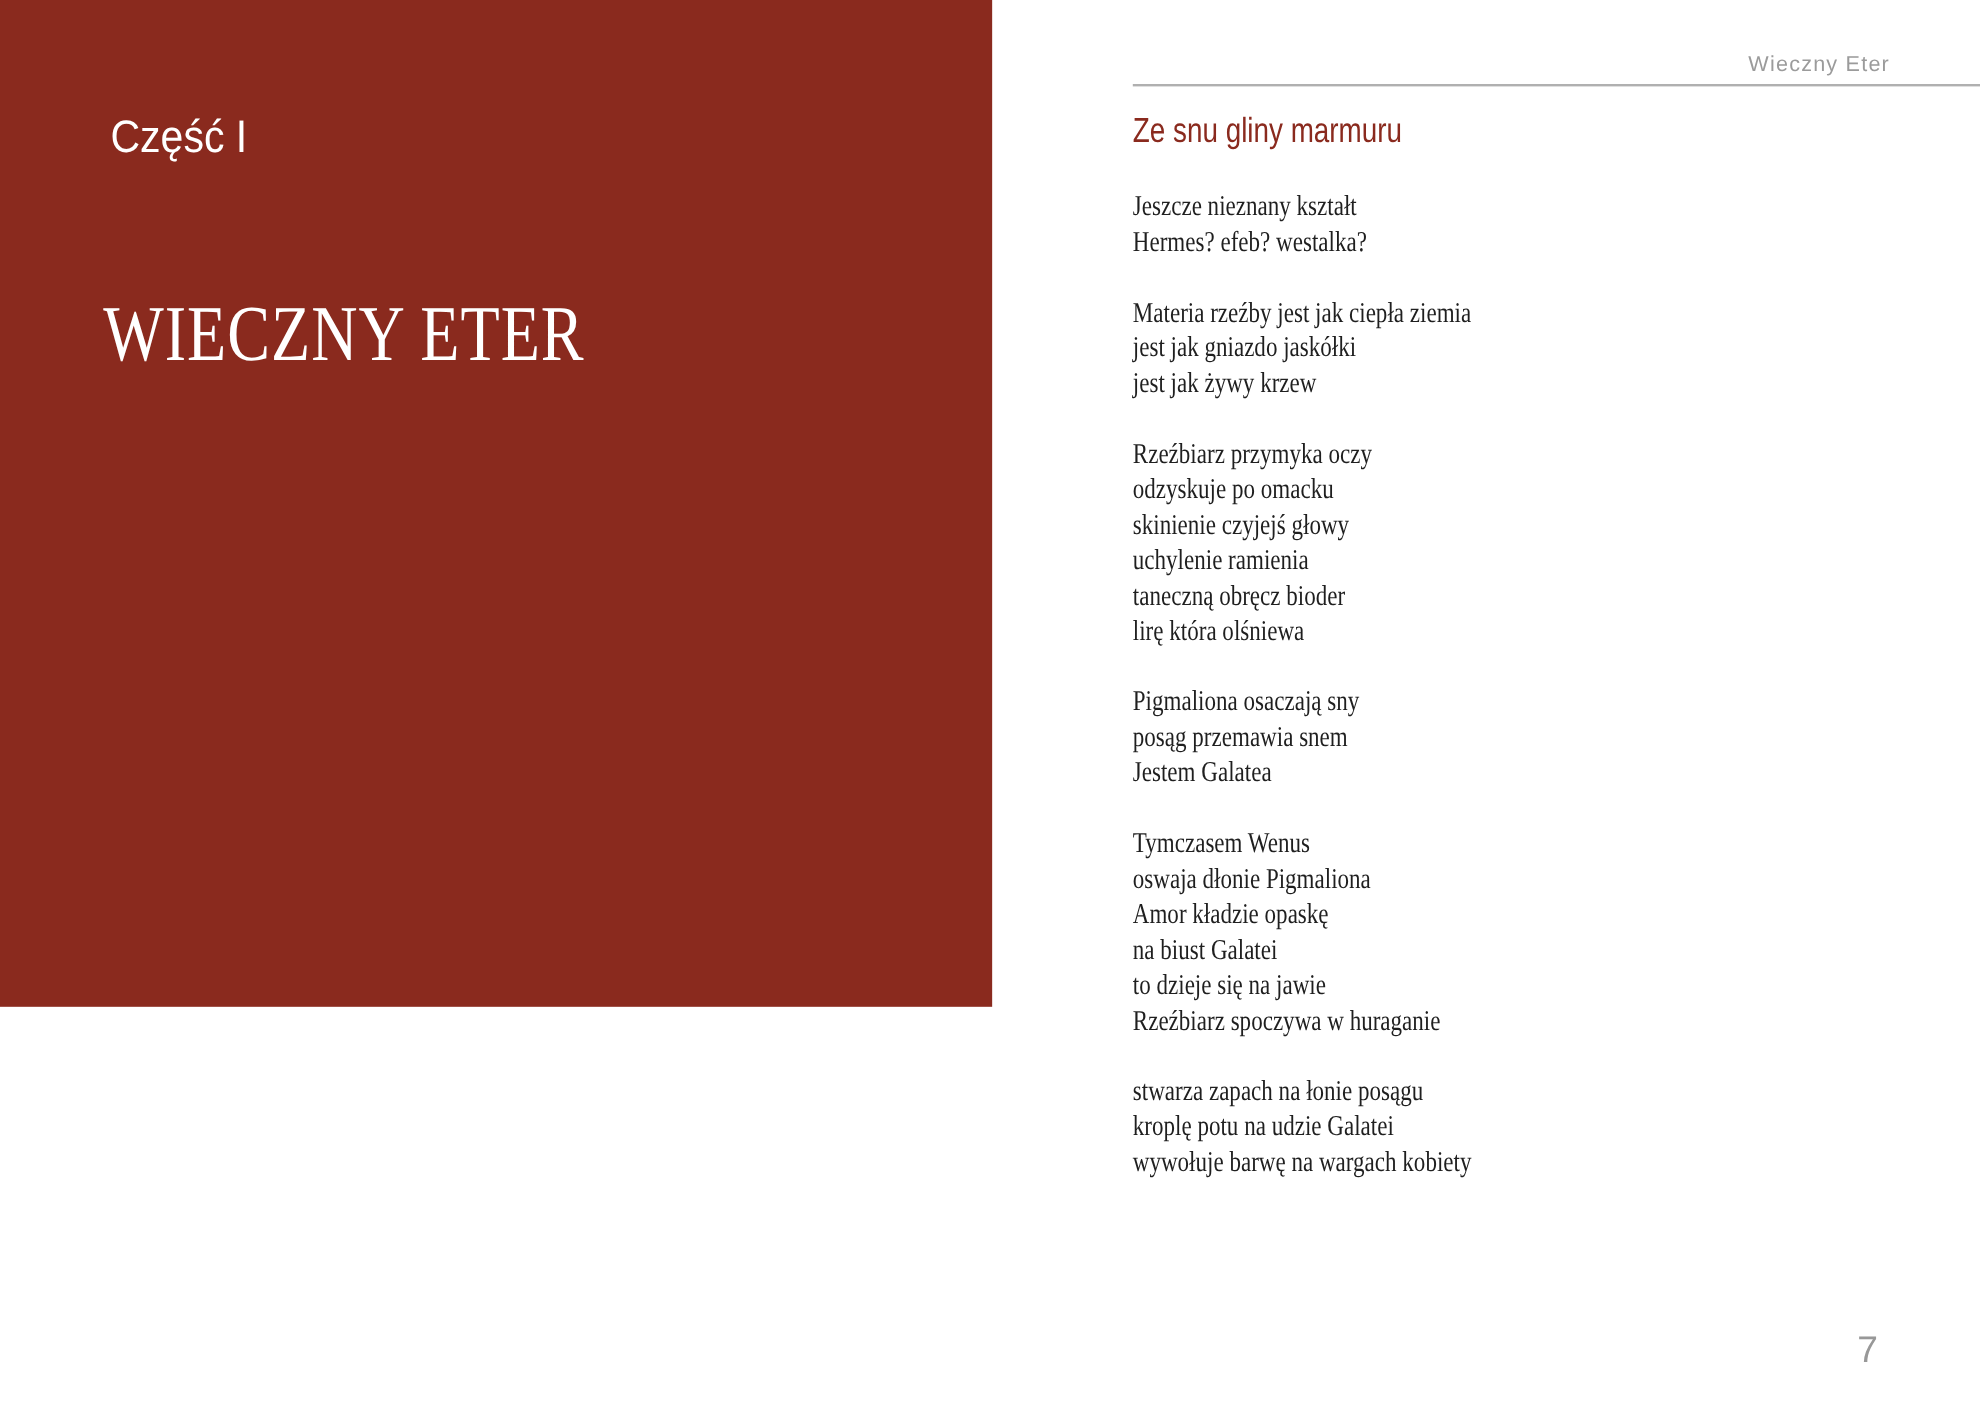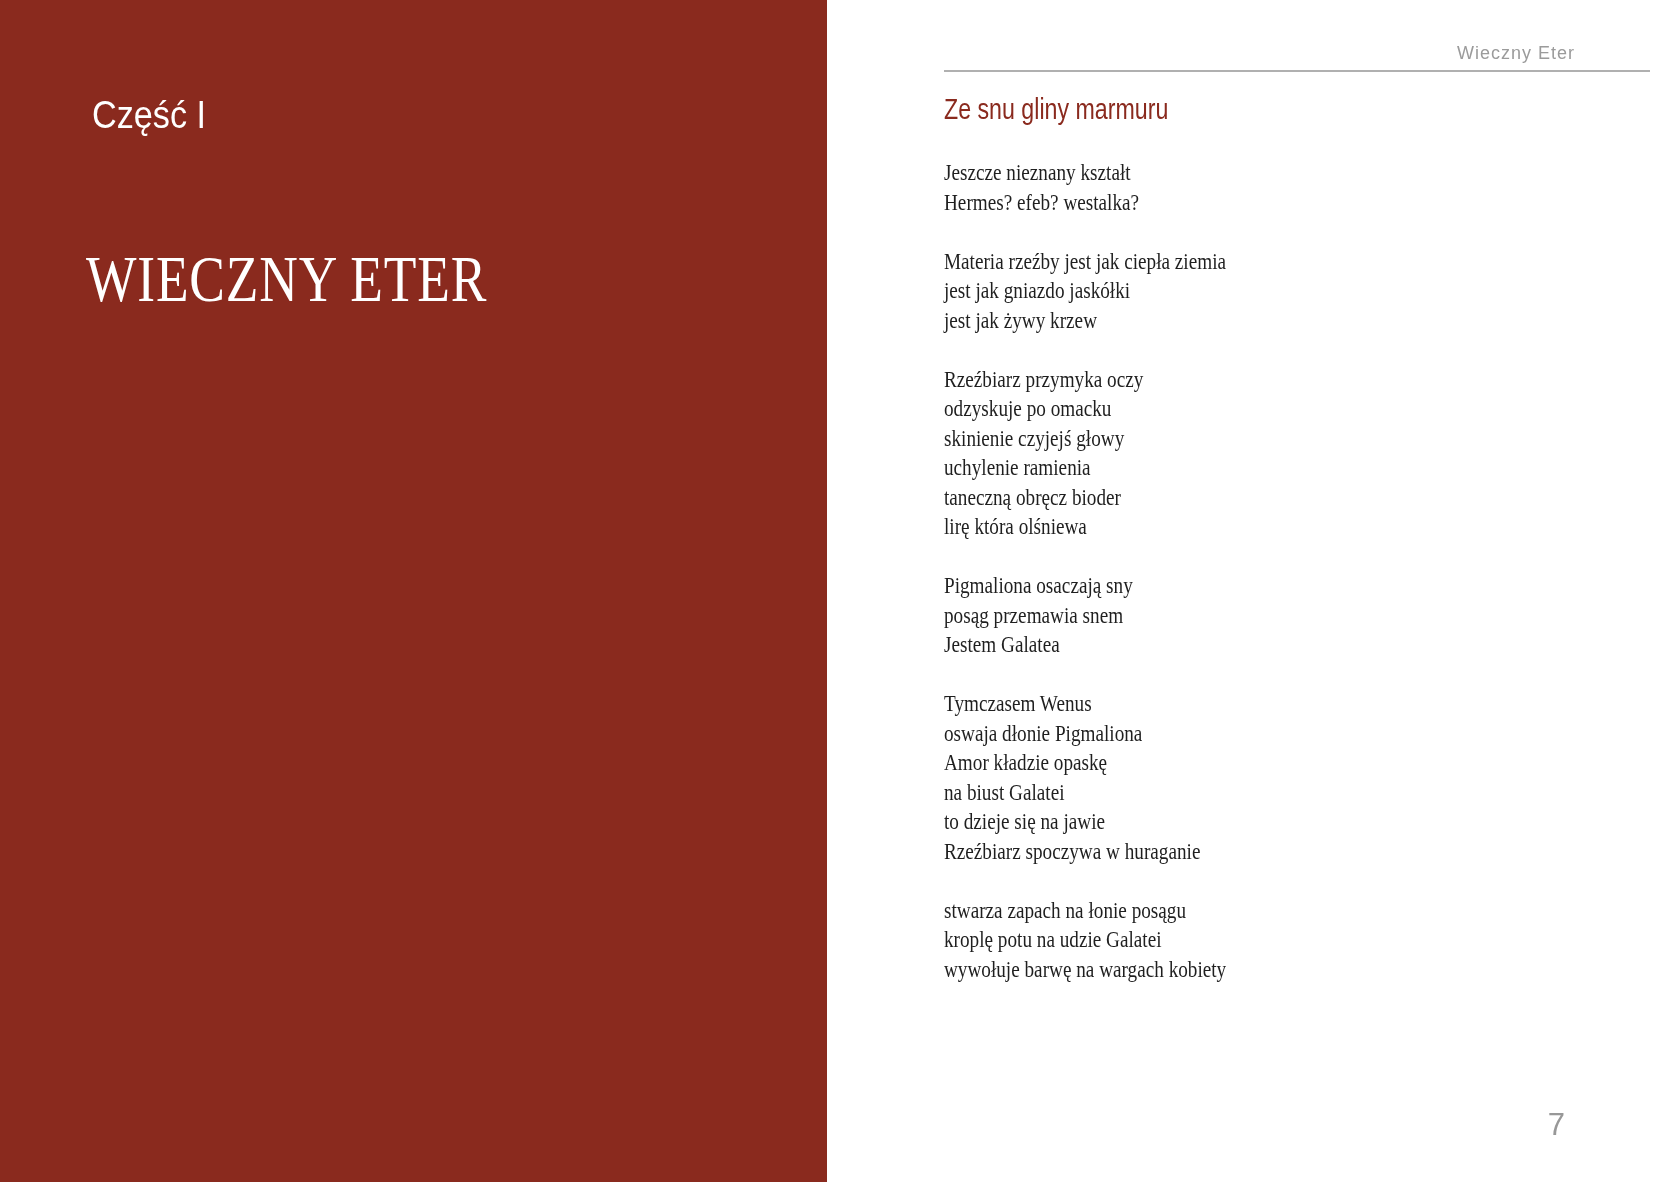--- a/index.html
+++ b/index.html
@@ -8,21 +8,21 @@
     position: relative;
     background: #ffffff;
     overflow: hidden;
     font-family: "Liberation Serif", serif;
   }
   .spread { position: absolute; inset: 0; }
 
   
   .left-page {
     position: absolute; left: 0; top: 0;
-    width: 827px; height: 1182px;
+    width: 827px; height: 839px;
     background: #8a2a1e;
   }
   .part-label {
     position: absolute; left: 92px; top: 96px;
     font-family: "Liberation Sans", sans-serif;
     font-size: 38px; line-height: 1;
     color: #ffffff;
     transform: scaleX(0.90);
     transform-origin: 0 0;
     white-space: nowrap;

